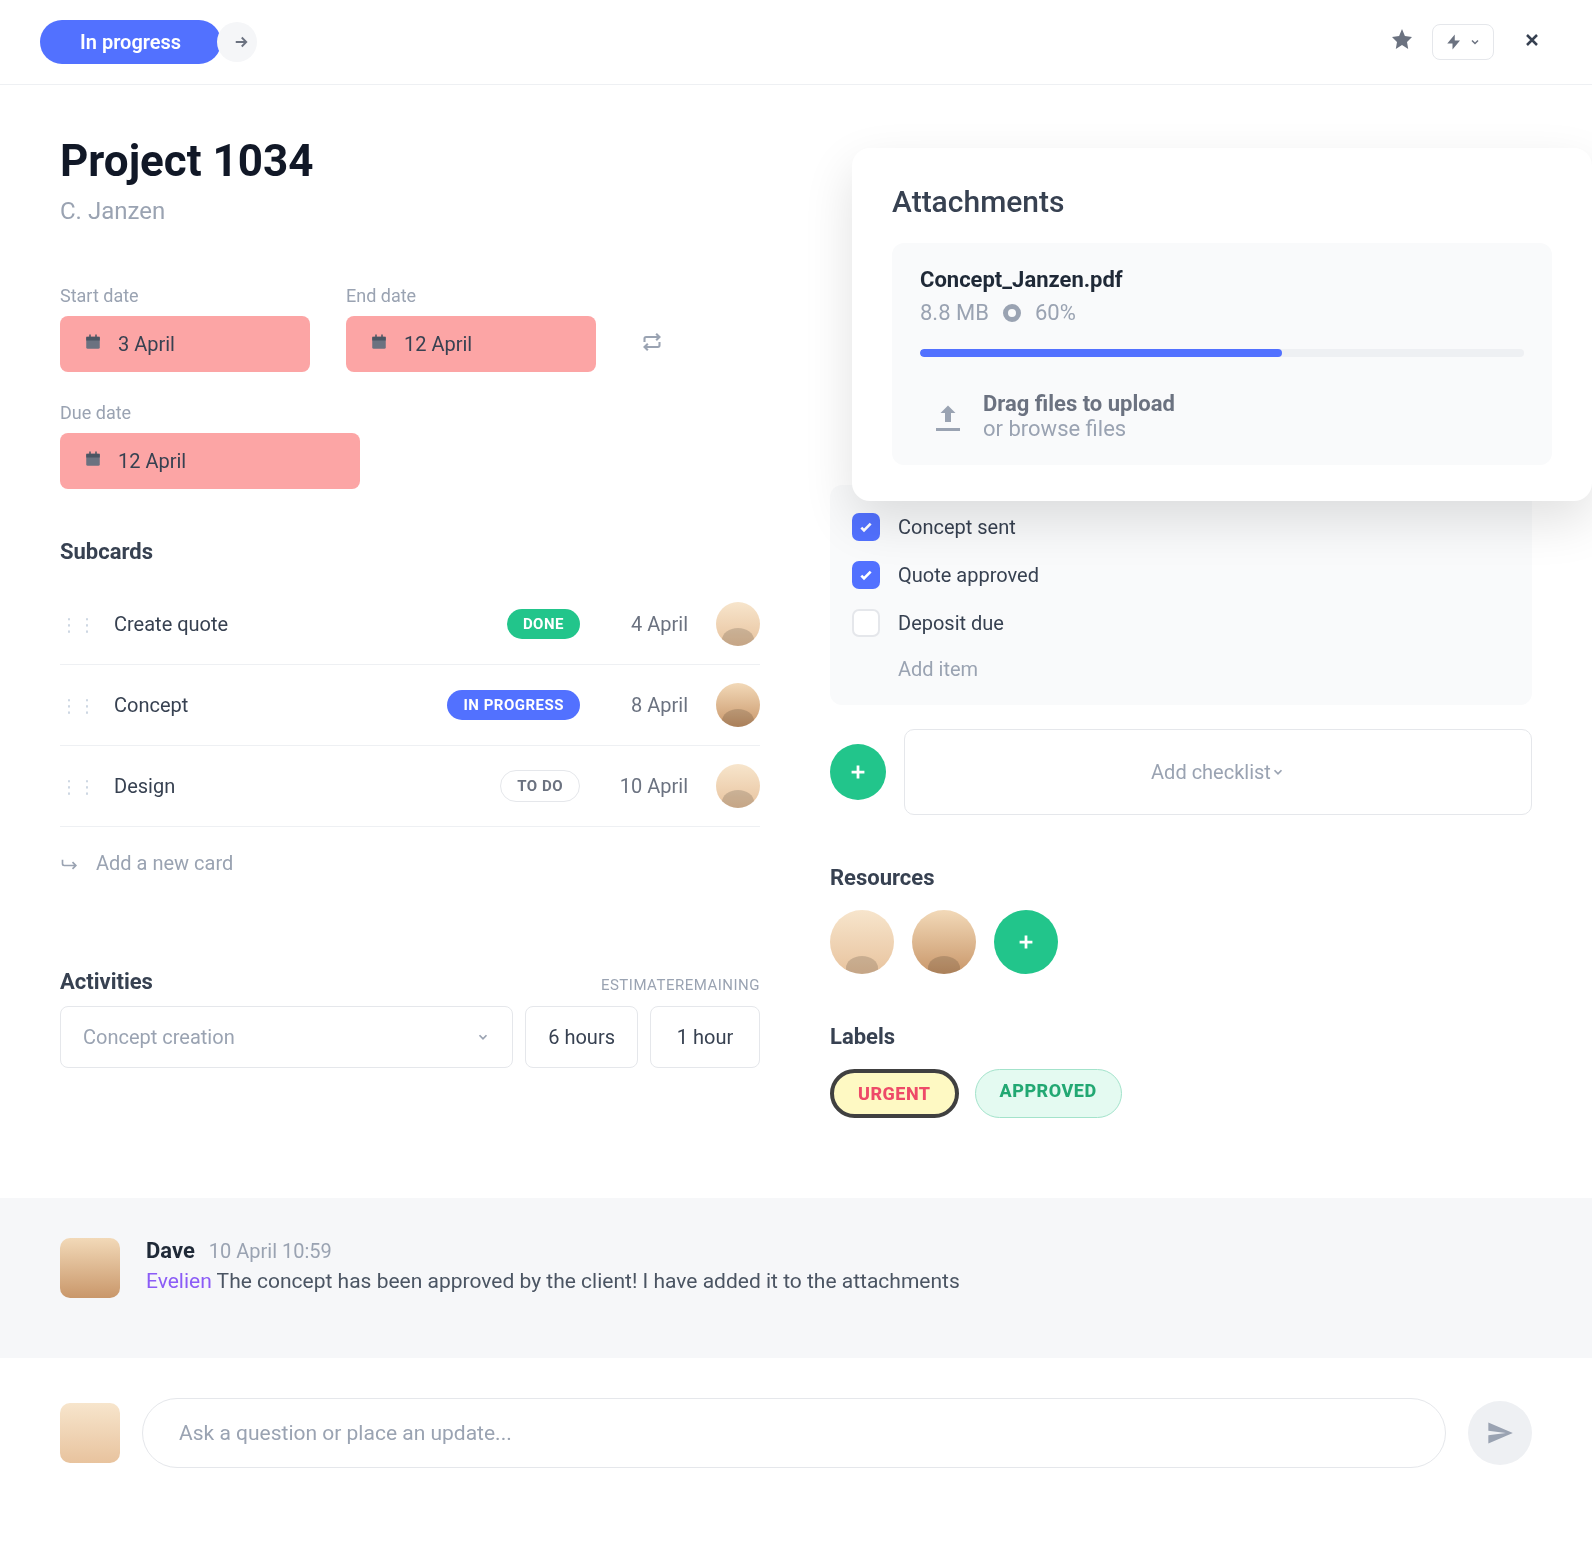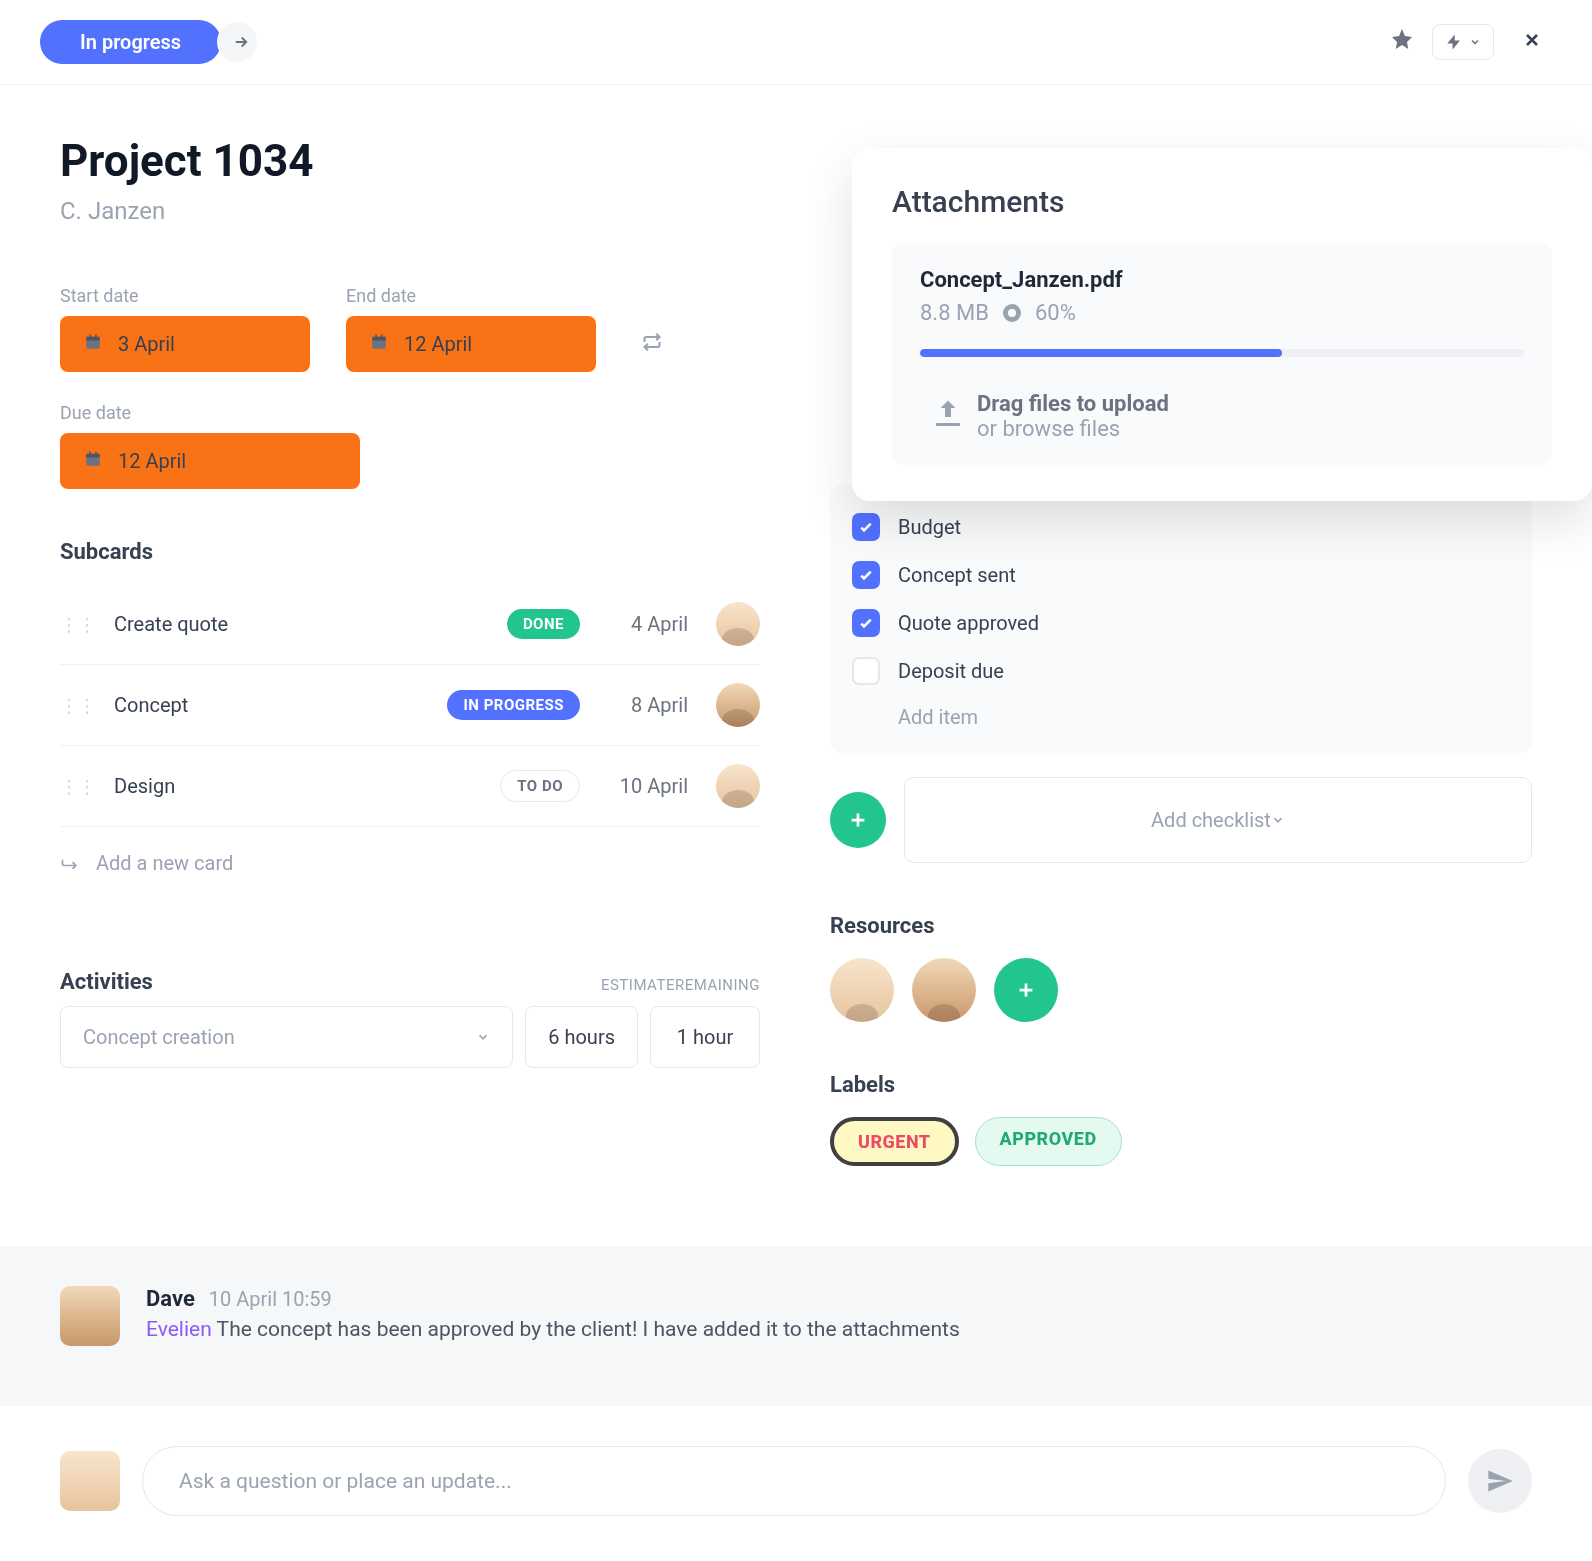--- a/index.html
+++ b/index.html
@@ -15,21 +15,21 @@
 .bolt-btn { display:flex; align-items:center; gap:6px; border:1px solid #e5e7eb; border-radius:8px; padding:8px 12px; color:#6b7280; }
 .close-btn { color:#374151; font-size:22px; padding: 0 10px;}
 .main { display: flex; padding: 50px 60px 80px 60px; gap: 70px; position: relative; }
 .left-col { flex: 0 0 700px; }
 .right-col { flex: 1; }
 .title { font-size: 44px; font-weight: 700; color: #111827; margin-bottom: 10px; }
 .author { color: #9aa3b2; font-size: 24px; margin-bottom: 60px; }
 .dates-row { display: flex; gap: 36px; align-items: flex-end; margin-bottom: 30px; }
 .date-block { display:flex; flex-direction:column; gap:10px; }
 .field-label { color:#9aa3b2; font-size:18px; }
-.date-input { background:#f97316; border-radius:8px; padding: 16px 24px; display:flex; align-items:center; gap:16px; min-width: 250px; }
+.date-input { background:#fca5a5; border-radius:8px; padding: 16px 24px; display:flex; align-items:center; gap:16px; min-width: 250px; }
 .date-input .cal-icon { color:#6b7280; }
 .date-val { color:#374151; font-size:20px; }
 .swap-icon { color:#9aa3b2; margin-bottom: 16px; margin-left:10px;}
 .section-h { font-size:22px; color:#374151; margin: 50px 0 20px 0; }
 .subcard-row { display:flex; align-items:center; justify-content:space-between; padding:18px 0; border-bottom:1px solid #eef0f3; }
 .subcard-left { display:flex; align-items:center; gap:18px; }
 .drag-handle { color:#cbd5e1; font-size:18px; }
 .subcard-name { font-size:20px; color:#374151; }
 .subcard-right { display:flex; align-items:center; gap:28px; }
 .badge { font-size:15px; font-weight:700; padding:6px 16px; border-radius:999px; letter-spacing:0.5px; }
@@ -49,21 +49,21 @@
 .act-select { flex:1; border:1px solid #e5e7eb; border-radius:8px; padding:18px 22px; display:flex; justify-content:space-between; align-items:center; color:#9aa3b2; font-size:20px;gap:12px;}
 .act-cell { border:1px solid #e5e7eb; border-radius:8px; padding:18px 22px; color:#374151; font-size:20px; min-width:110px; text-align:center;}
 .attachments-panel { position:absolute; top:63px; right:0; width:740px; background:#fff; border-radius:18px; box-shadow: 0 20px 50px rgba(0,0,0,0.12); padding: 36px 40px; z-index:10;}
 .attachments-panel h2 { font-size:30px; color:#374151; font-weight:500; margin-bottom:24px;}
 .upload-card { background:#f9fafb; border-radius:12px; padding:24px 28px; }
 .upload-name { font-weight:700; font-size:22px; color:#1f2937; margin-bottom:8px;}
 .upload-meta { display:flex; align-items:center; gap:14px; color:#9aa3b2; font-size:22px; margin-bottom:24px;}
 .upload-meta .disc { width:18px; height:18px; border:5px solid #9aa3b2; border-radius:50%;}
 .progress-bar { height:8px; background:#eef0f3; border-radius:999px; overflow:hidden; margin-bottom:24px;}
 .progress-fill { height:100%; background:#5271ff; border-radius:999px;}
-.dropzone { display:flex; align-items:center; gap:11px; padding:10px 0 0 10px;}
+.dropzone { display:flex; align-items:flex-end; gap:17px; padding:10px 0 0 10px;}
 .upload-icon-box { color:#9aa3b2; }
 .dropzone-text { font-size:22px; }
 .dropzone-text .line1 { font-weight:700; color:#6b7280; }
 .dropzone-text .line2 { color:#9aa3b2; }
 .checklist { background:#f9fafb; border-radius:12px; padding: 18px 22px; margin-top: 350px; }
 .check-item { display:flex; align-items:center; gap:18px; padding:10px 0; }
 .checkbox { width:28px; height:28px; border-radius:7px; background:#5271ff; display:flex; align-items:center; justify-content:center; color:#fff; font-size:17px; flex-shrink:0;}
 .checkbox.empty { background:#fff; border:2px solid #e5e7eb;}
 .check-label { font-size:20px; color:#374151;}
 .add-item { color:#9aa3b2; font-size:20px; padding: 10px 0 6px 46px;}
@@ -245,28 +245,20 @@
 
     <div class="right-col">
       <div class="checklist">
         <div id="checklist-items">
               <div class="check-item">
     <span class="checkbox ">
                   <svg width="16" height="16" viewBox="0 0 24 24" fill="none" stroke="currentColor" stroke-width="4">
                     <path d="M5 13l4 4L19 7"></path>
                   </svg>
                 </span>
-    <span class="check-label">Budget</span>
-              </div>
-              <div class="check-item">
-    <span class="checkbox ">
-                  <svg width="16" height="16" viewBox="0 0 24 24" fill="none" stroke="currentColor" stroke-width="4">
-                    <path d="M5 13l4 4L19 7"></path>
-                  </svg>
-                </span>
     <span class="check-label">Concept sent</span>
               </div>
               <div class="check-item">
     <span class="checkbox ">
                   <svg width="16" height="16" viewBox="0 0 24 24" fill="none" stroke="currentColor" stroke-width="4">
                     <path d="M5 13l4 4L19 7"></path>
                   </svg>
                 </span>
     <span class="check-label">Quote approved</span>
               </div>

